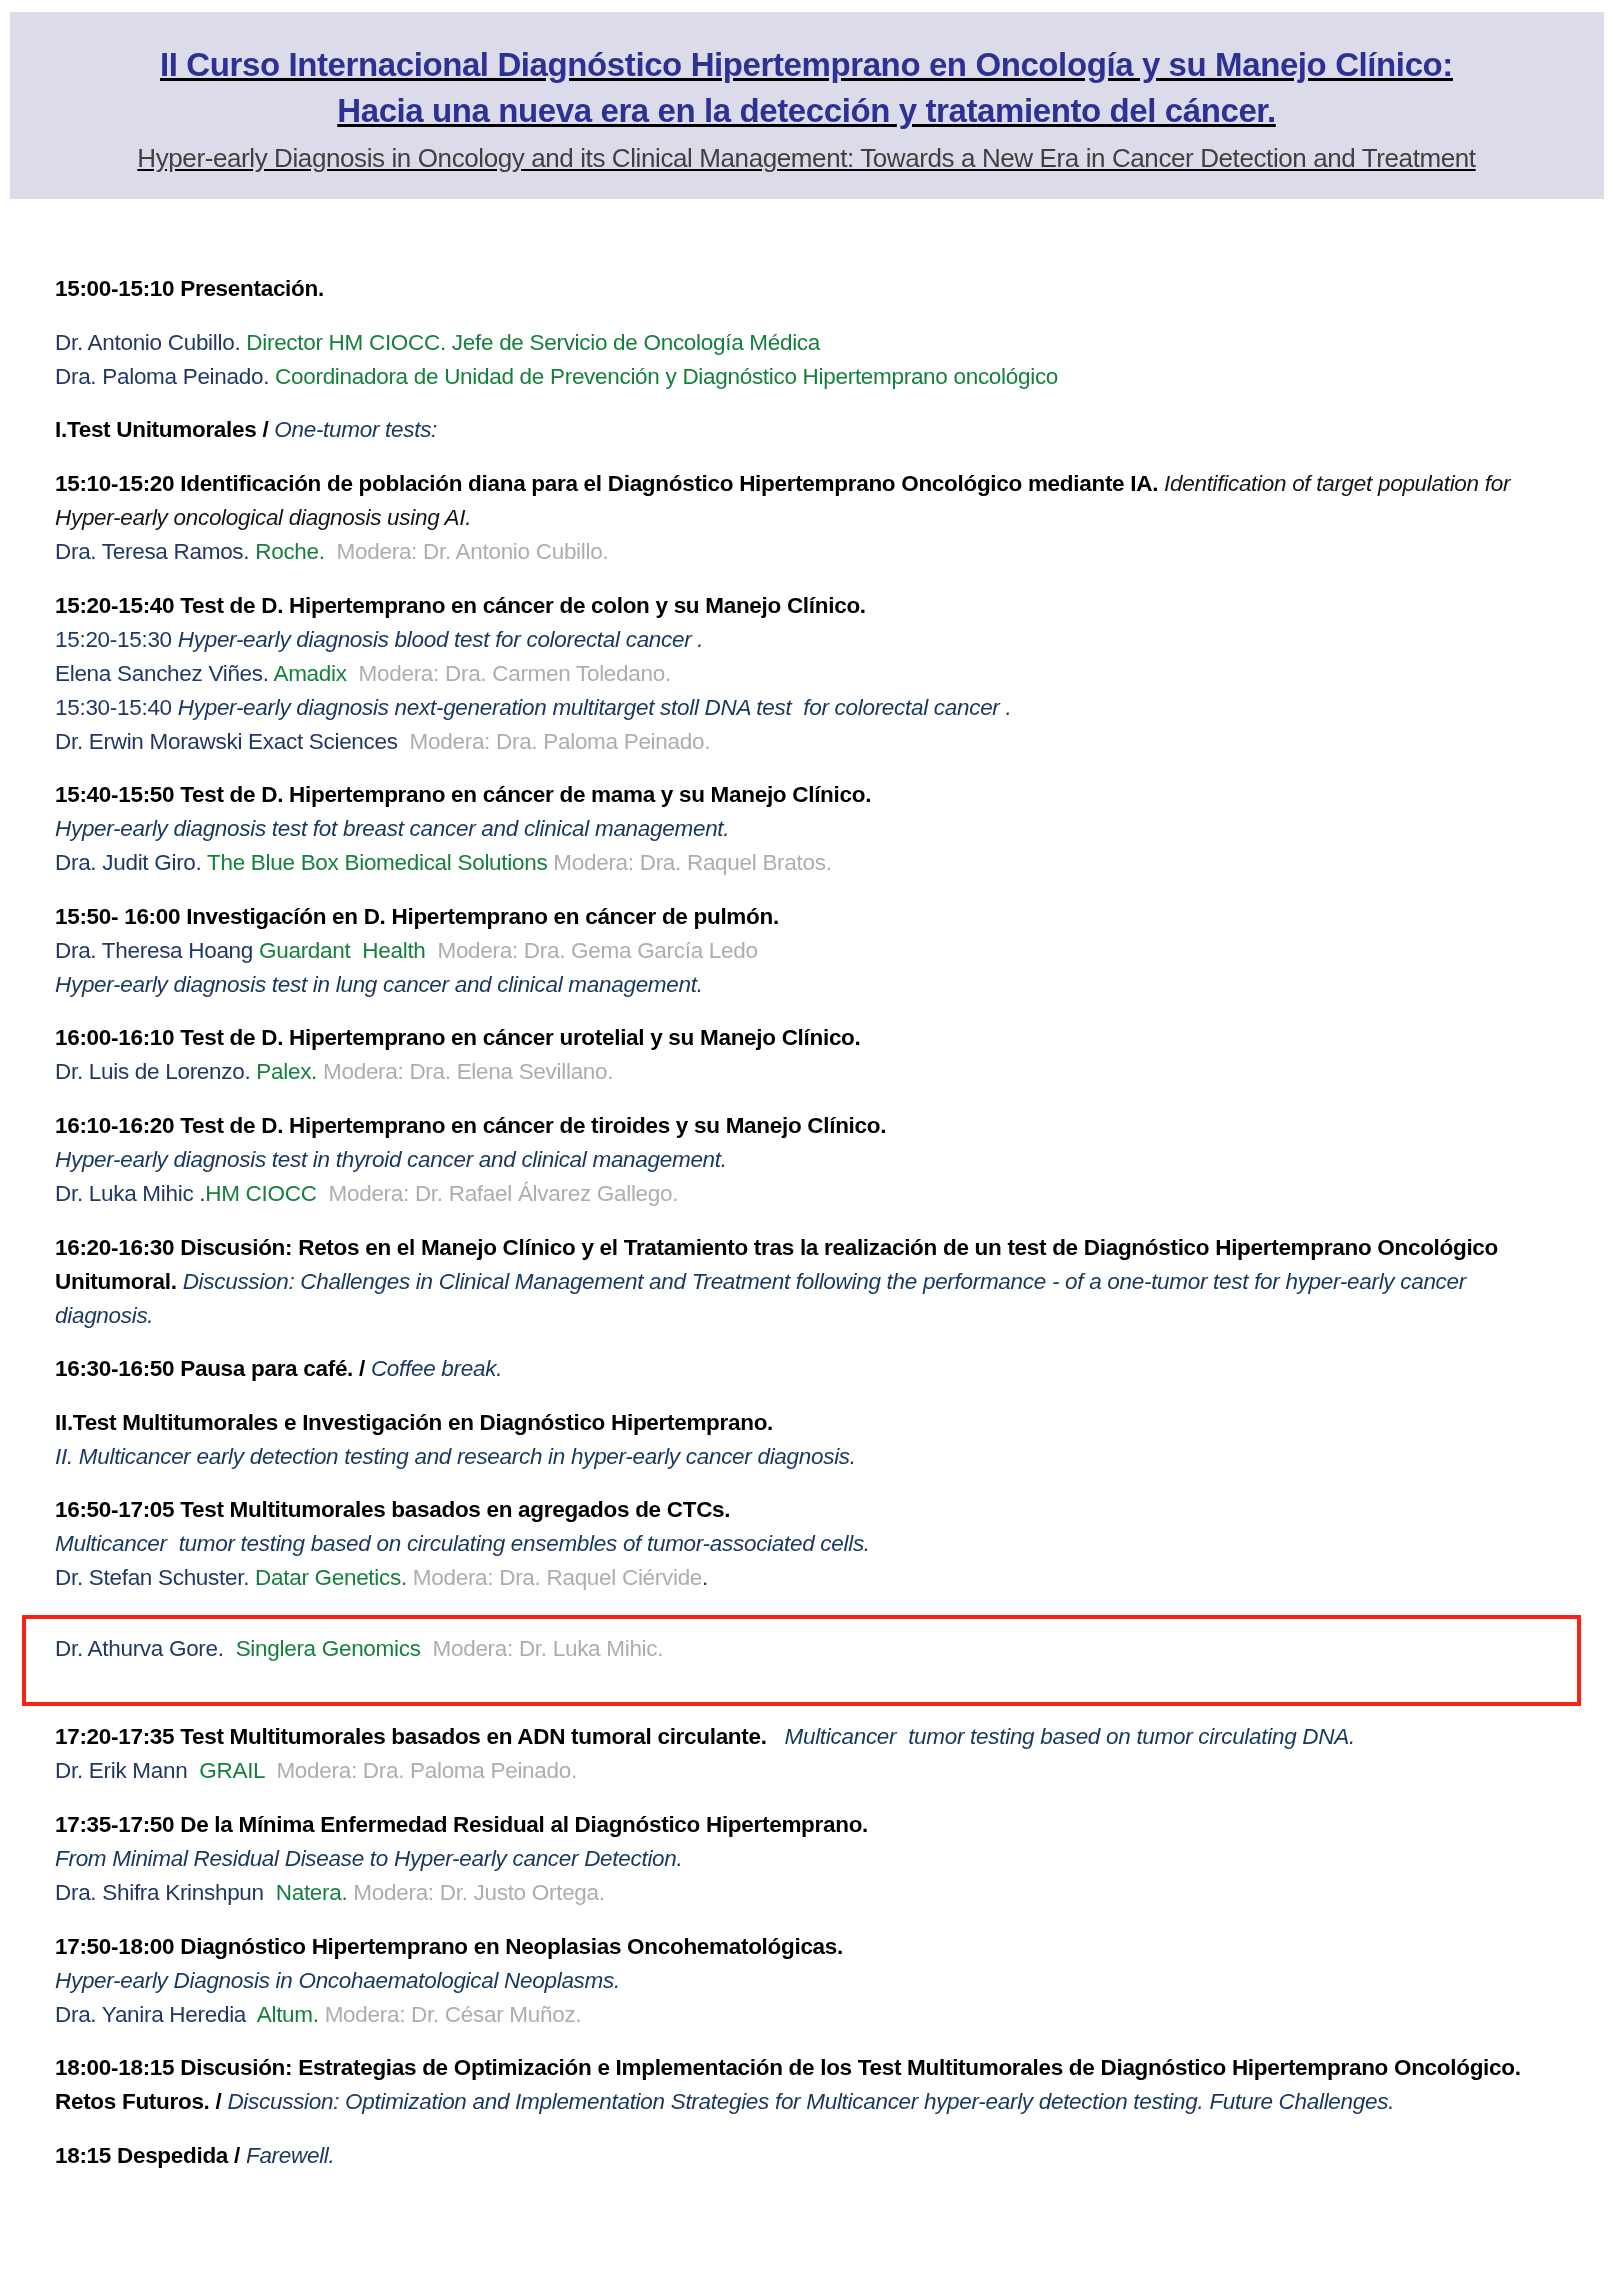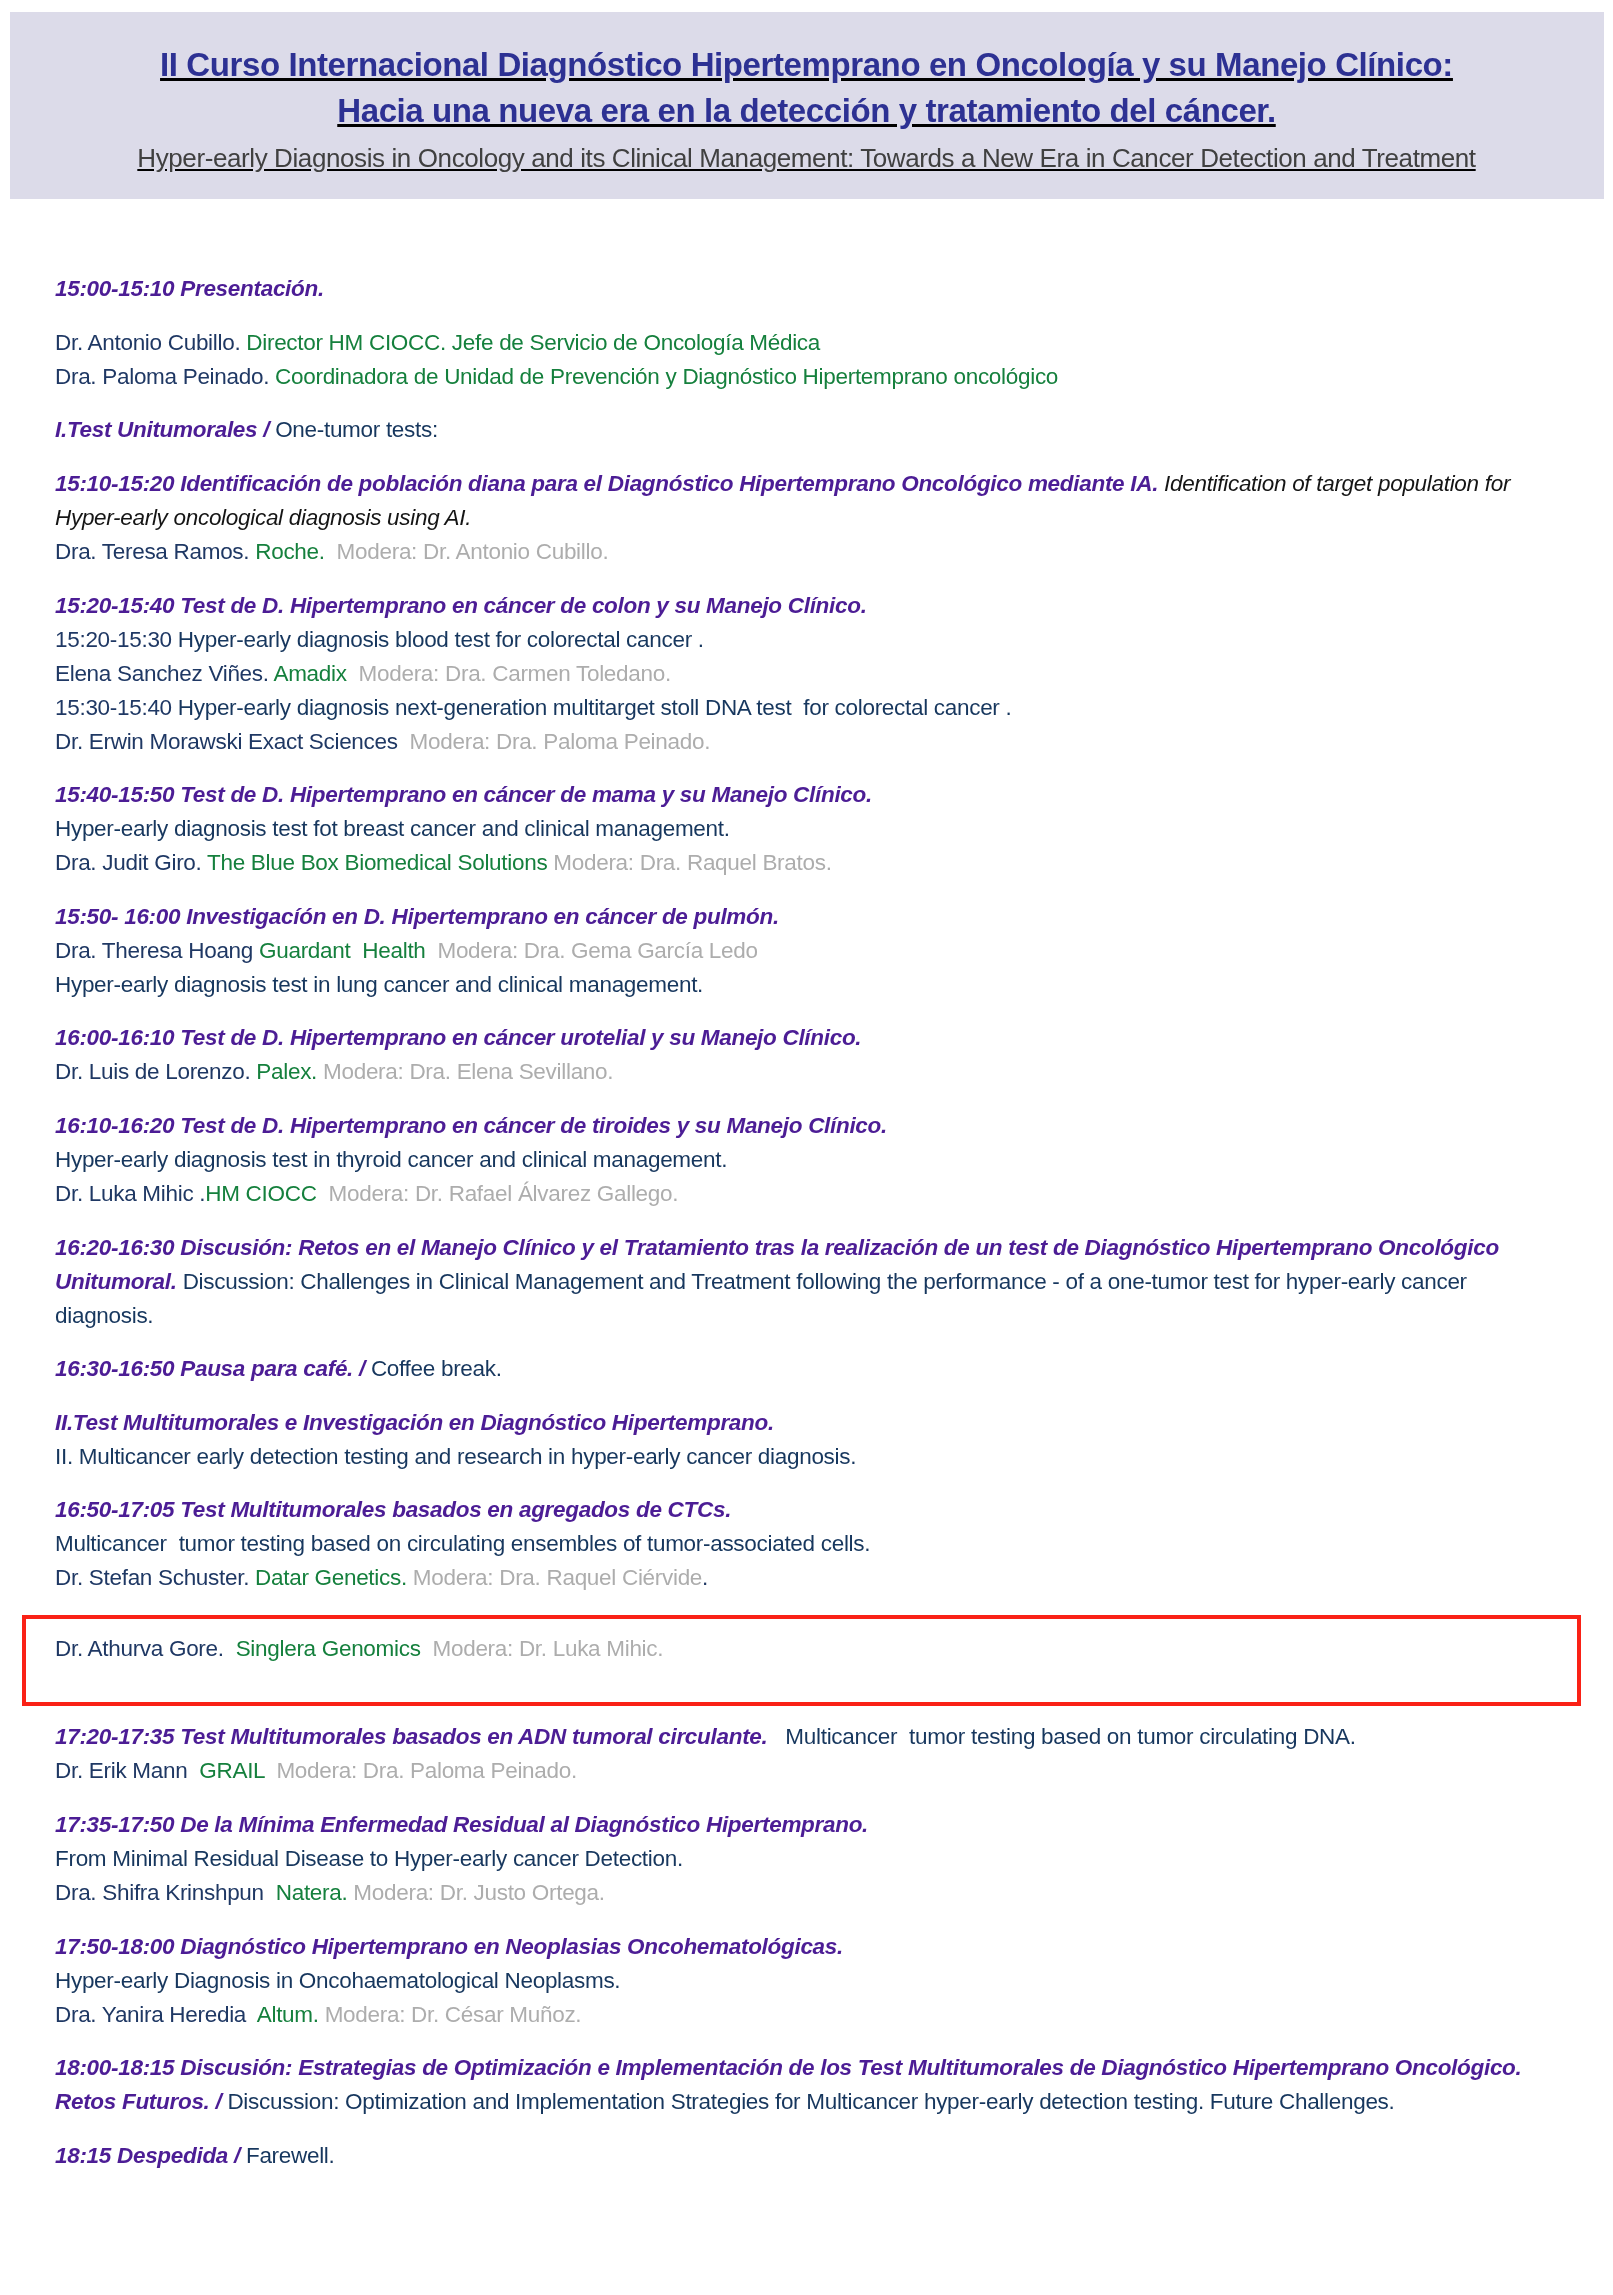--- a/index.html
+++ b/index.html
@@ -45,23 +45,23 @@
     margin:0 0 19.6px 0;
   }
   p.line{
     margin:0;
     font-size:22.5px;
     line-height:34px;
     letter-spacing:-0.3px;
     white-space:pre-wrap;
     color:#1f3864;
   }
-  .s-h{ font-weight:bold; color:#4c1d95;font-style:italic; }
+  .s-h{ font-weight:bold; color:#000000; }
   .s-n{ color:#1f3864; }
-  .s-i{ color:#17375e; }
+  .s-i{ font-style:italic; color:#17375e; }
   .s-ib{ font-style:italic; color:#151515; }
   .s-g{ color:#15803d; }
   .s-lg{ color:#adadad; }
   section.highlight{
     border:4.4px solid #fa2116;
     margin-left:-33px;
     margin-right:-11.6px;
     margin-top:5.8px;
     margin-bottom:14.5px;
     padding:13px 13px 36px 29px;

